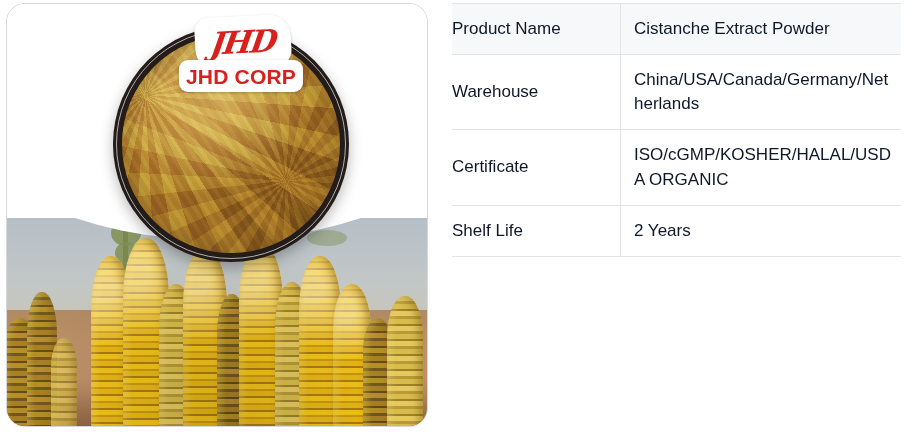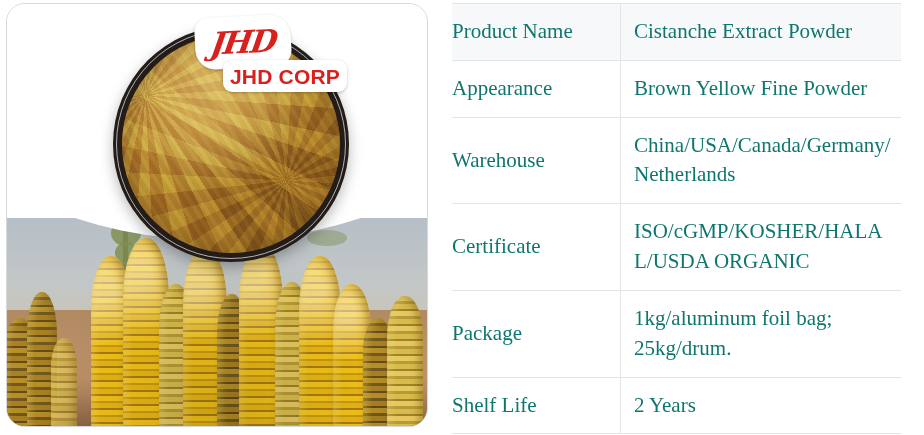--- a/index.html
+++ b/index.html
@@ -210,21 +210,20 @@
     left: 0;
     top: 44px;
     width: 124px;
     height: 32px;
     background: #ffffff;
     border-radius: 9px;
     box-shadow: 0 1px 3px rgba(0,0,0,.25);
     display: flex;
     align-items: center;
     justify-content: center;
-    margin-left: 44px;
   }
   .logo-banner span {
     font-family: "Liberation Sans", sans-serif;
     font-weight: 700;
     font-size: 21px;
     color: #d8211d;
     letter-spacing: .2px;
     line-height: 1;
   }
 
@@ -239,26 +238,25 @@
   }
   .spec-table tr {
     border-bottom: 1px solid #e2e4e6;
   }
   .spec-table tr:first-child {
     border-top: 1px solid #e2e4e6;
     background: #f7f8f9;
   }
   .spec-table td {
     padding: 13px 10px 13px 0;
-    font-size: 21px;
-    color: #0f766e;
+    font-size: 17px;
+    color: #0f172a;
     vertical-align: middle;
     line-height: 1.42;
     word-break: break-word;
-    font-family: Liberation Serif, serif;
   }
   .spec-table td.k {
     width: 158px;
     border-right: 1px solid #e2e4e6;
   }
   .spec-table td.v {
     padding-left: 13px;
   }
 </style>
 </head>
@@ -318,35 +316,27 @@
     </div>
   </div>
 
   <table class="spec-table">
     <tbody>
       <tr>
         <td class="k">Product Name</td>
         <td class="v">Cistanche Extract Powder</td>
       </tr>
       <tr>
-        <td class="k">Appearance</td>
-        <td class="v">Brown Yellow Fine Powder</td>
-      </tr>
-      <tr>
         <td class="k">Warehouse</td>
         <td class="v">China/USA/Canada/Germany/Netherlands</td>
       </tr>
       <tr>
         <td class="k">Certificate</td>
         <td class="v">ISO/cGMP/KOSHER/HALAL/USDA ORGANIC</td>
       </tr>
       <tr>
-        <td class="k">Package</td>
-        <td class="v">1kg/aluminum foil bag; 25kg/drum.</td>
-      </tr>
-      <tr>
         <td class="k">Shelf Life</td>
         <td class="v">2 Years</td>
       </tr>
     </tbody>
   </table>
 
 </div>
 
 </body></html>

